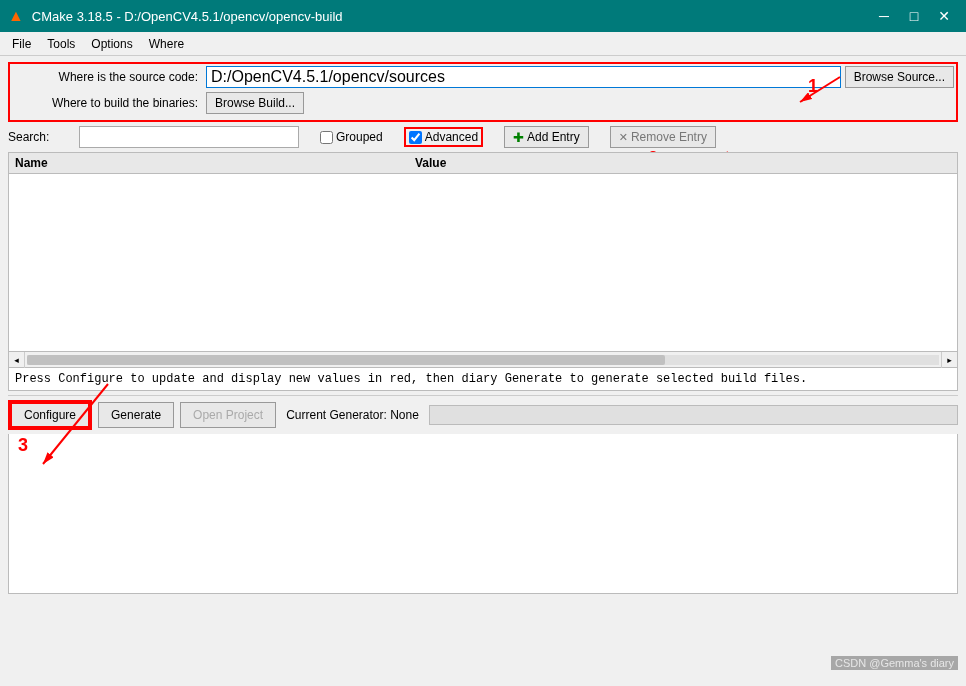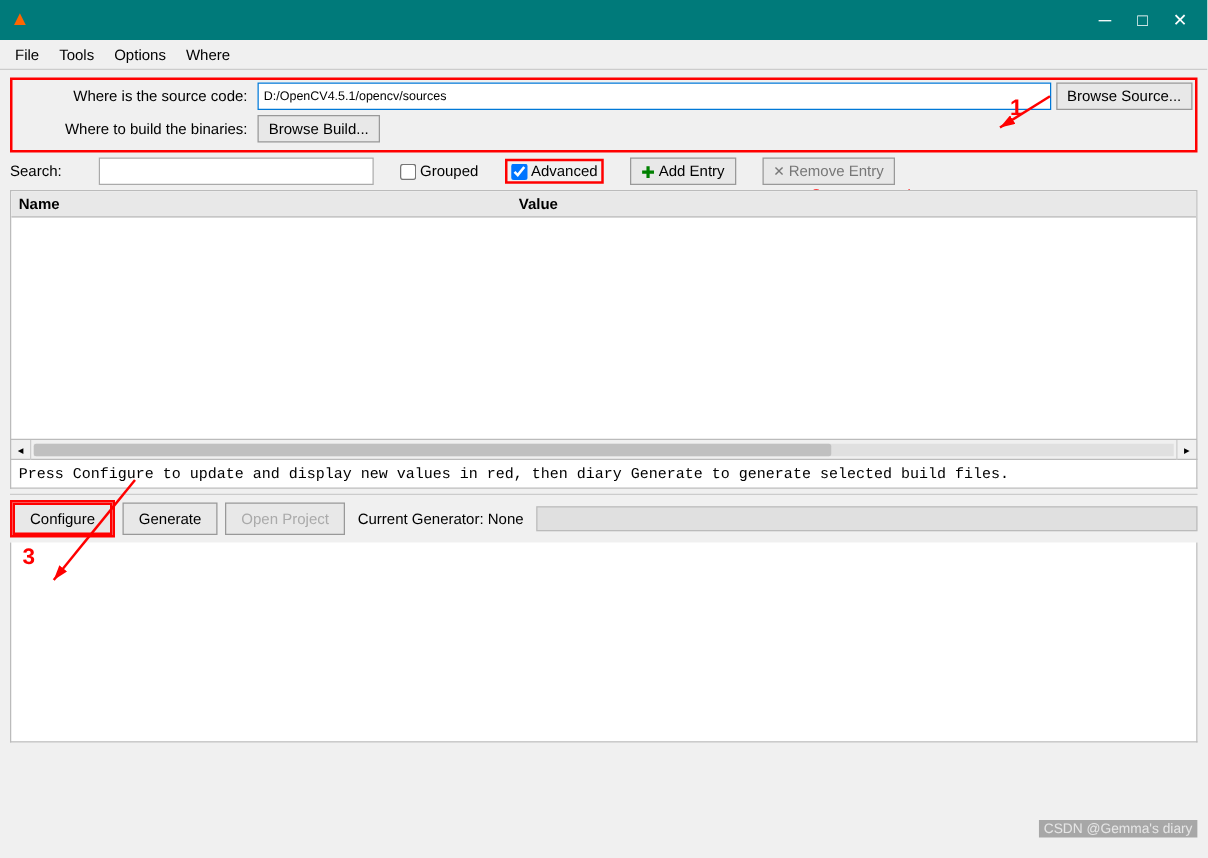--- a/index.html
+++ b/index.html
@@ -81,21 +81,21 @@
       min-width: 190px;
       font-size: 12px;
       text-align: right;
       padding-right: 4px;
     }
     .path-input {
       flex: 1;
       height: 22px;
       border: 1px solid #0078d7;
       padding: 2px 4px;
-      font-size: 10px;
+      font-size: 16px;
       background: white;
       outline: none;
     }
     .path-btn {
       height: 22px;
       padding: 0 8px;
       font-size: 12px;
       background: #e8e8e8;
       border: 1px solid #999;
       cursor: pointer;
@@ -303,20 +303,21 @@
       background: rgba(0,0,0,0.3);
       padding: 1px 4px;
     }
   </style>
 </head>
 <body>
 
 <div class="title-bar">
   <div class="title-bar-left">
     <span style="color:#ff6600;font-size:16px;font-weight:bold;">▲</span>
+    <span class="title-bar-title">CMake 3.18.5 - D:/OpenCV4.5.1/opencv/opencv-build</span>
   </div>
   <div class="title-bar-controls">
     <button class="title-bar-btn">─</button>
     <button class="title-bar-btn">□</button>
     <button class="title-bar-btn close">✕</button>
   </div>
 </div>
 
 <div class="menu-bar">
   <span class="menu-item">File</span>

